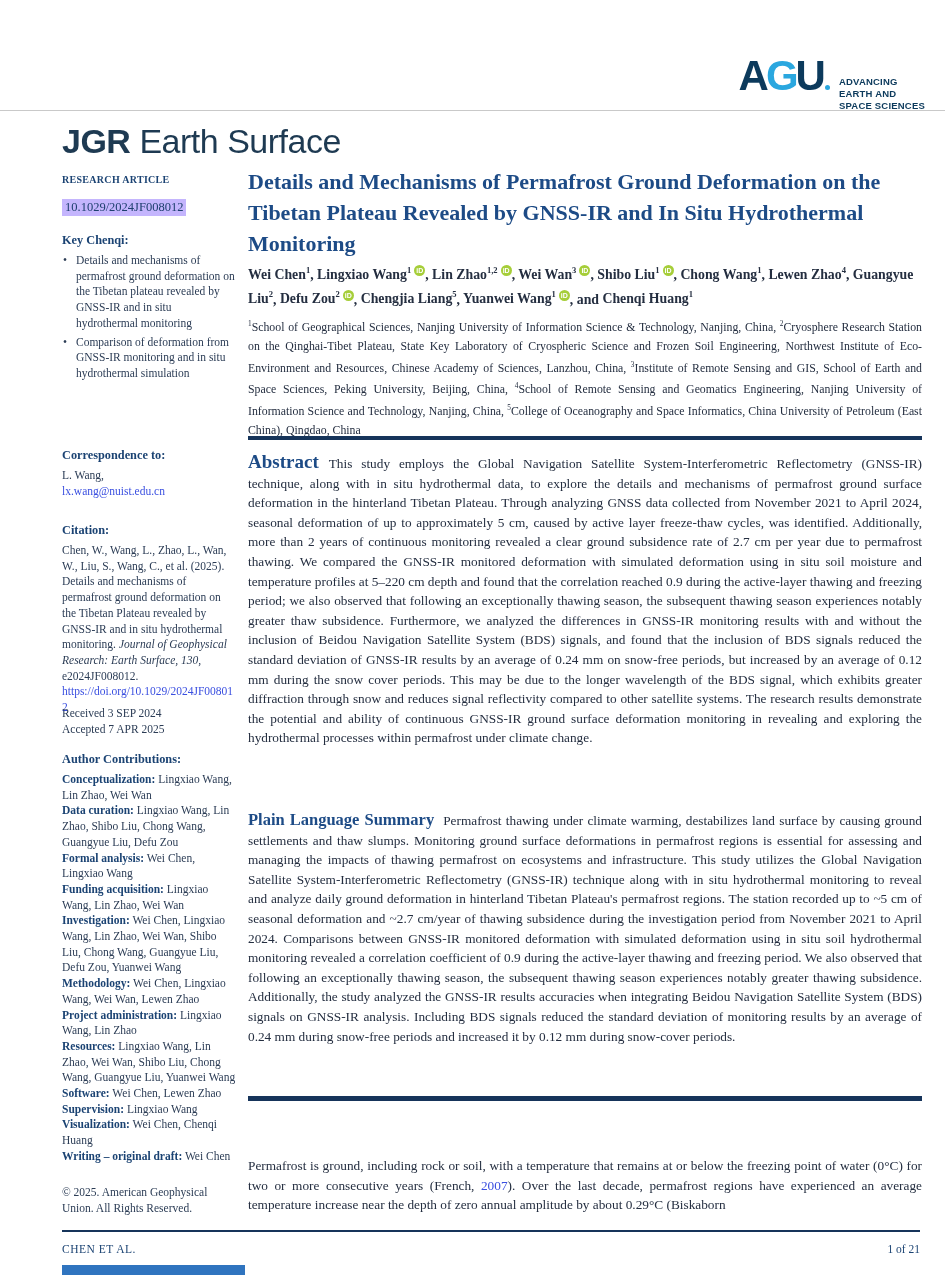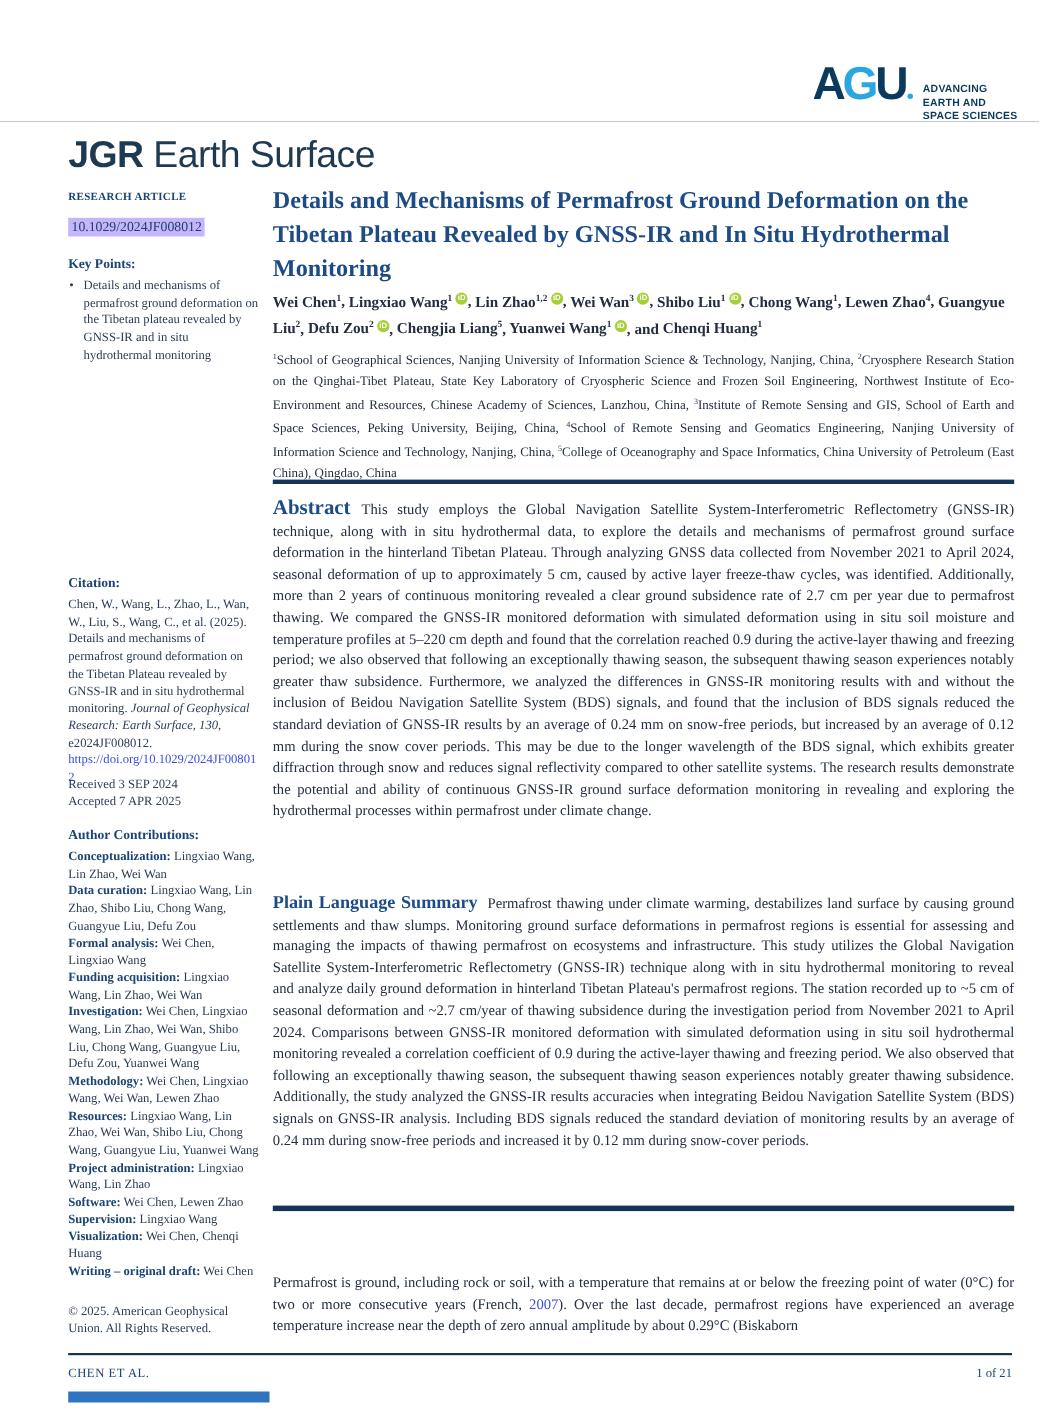--- a/index.html
+++ b/index.html
@@ -80,48 +80,54 @@
       <div>SPACE SCIENCES</div>
     </div>
   </div>
 
   <div class="brand"><span class="brand-bold">JGR</span><span class="brand-rest">Earth Surface</span></div>
 
   <div class="lcol b-article-type">RESEARCH ARTICLE</div>
   <div class="lcol b-doi"><span class="doi-chip">10.1029/2024JF008012</span></div>
 
   <div class="lcol b-keypoints">
-    <div class="lhead">Key Points:</div>
+    <div class="lhead">Key Chenqi:</div>
     <div id="kp-list">
         <div class="kp">Details and mechanisms of permafrost ground deformation on the Tibetan plateau revealed by GNSS-IR and in situ hydrothermal monitoring</div>
+        <div class="kp">Comparison of deformation from GNSS-IR monitoring and in situ hydrothermal simulation</div>
       </div>
   </div>
 
+  <div class="lcol b-corr">
+    <div class="lhead">Correspondence to:</div>
+    <div class="ltext">L. Wang,</div>
+    <div class="ltext"><a class="lnk">lx.wang@nuist.edu.cn</a></div>
+  </div>
 
   <div class="lcol b-cite">
     <div class="lhead">Citation:</div>
     <div class="ltext" id="cite-body">Chen, W., Wang, L., Zhao, L., Wan, W., Liu, S., Wang, C., et al. (2025). Details and mechanisms of permafrost ground deformation on the Tibetan Plateau revealed by GNSS-IR and in situ hydrothermal monitoring. <i>Journal of Geophysical Research: Earth Surface, 130</i>, e2024JF008012. <a class="lnk">https://doi.org/10.1029/2024JF008012</a></div>
   </div>
 
   <div class="lcol b-history">
     <div class="ltext">Received 3 SEP 2024</div>
     <div class="ltext">Accepted 7 APR 2025</div>
   </div>
 
   <div class="lcol b-contrib">
     <div class="lhead">Author Contributions:</div>
     <div id="contrib-list">
         <div class="contrib"><b>Conceptualization:</b> Lingxiao Wang, Lin Zhao, Wei Wan</div>
         <div class="contrib"><b>Data curation:</b> Lingxiao Wang, Lin Zhao, Shibo Liu, Chong Wang, Guangyue Liu, Defu Zou</div>
         <div class="contrib"><b>Formal analysis:</b> Wei Chen, Lingxiao Wang</div>
         <div class="contrib"><b>Funding acquisition:</b> Lingxiao Wang, Lin Zhao, Wei Wan</div>
         <div class="contrib"><b>Investigation:</b> Wei Chen, Lingxiao Wang, Lin Zhao, Wei Wan, Shibo Liu, Chong Wang, Guangyue Liu, Defu Zou, Yuanwei Wang</div>
         <div class="contrib"><b>Methodology:</b> Wei Chen, Lingxiao Wang, Wei Wan, Lewen Zhao</div>
+        <div class="contrib"><b>Project administration:</b> Lingxiao Wang, Lin Zhao</div>
         <div class="contrib"><b>Resources:</b> Lingxiao Wang, Lin Zhao, Wei Wan, Shibo Liu, Chong Wang, Guangyue Liu, Yuanwei Wang</div>
-        <div class="contrib"><b>Project administration:</b> Lingxiao Wang, Lin Zhao</div>
         <div class="contrib"><b>Software:</b> Wei Chen, Lewen Zhao</div>
         <div class="contrib"><b>Supervision:</b> Lingxiao Wang</div>
         <div class="contrib"><b>Visualization:</b> Wei Chen, Chenqi Huang</div>
         <div class="contrib"><b>Writing – original draft:</b> Wei Chen</div>
       </div>
   </div>
 
   <div class="lcol b-copyright ltext">© 2025. American Geophysical Union. All Rights Reserved.</div>
 
   <div class="rcol b-title">Details and Mechanisms of Permafrost Ground Deformation on the Tibetan Plateau Revealed by GNSS-IR and In Situ Hydrothermal Monitoring</div>

